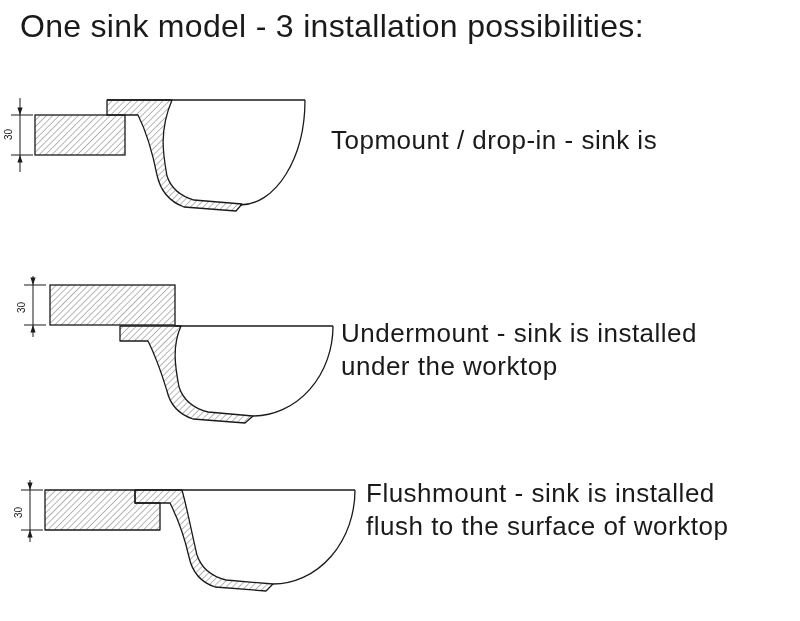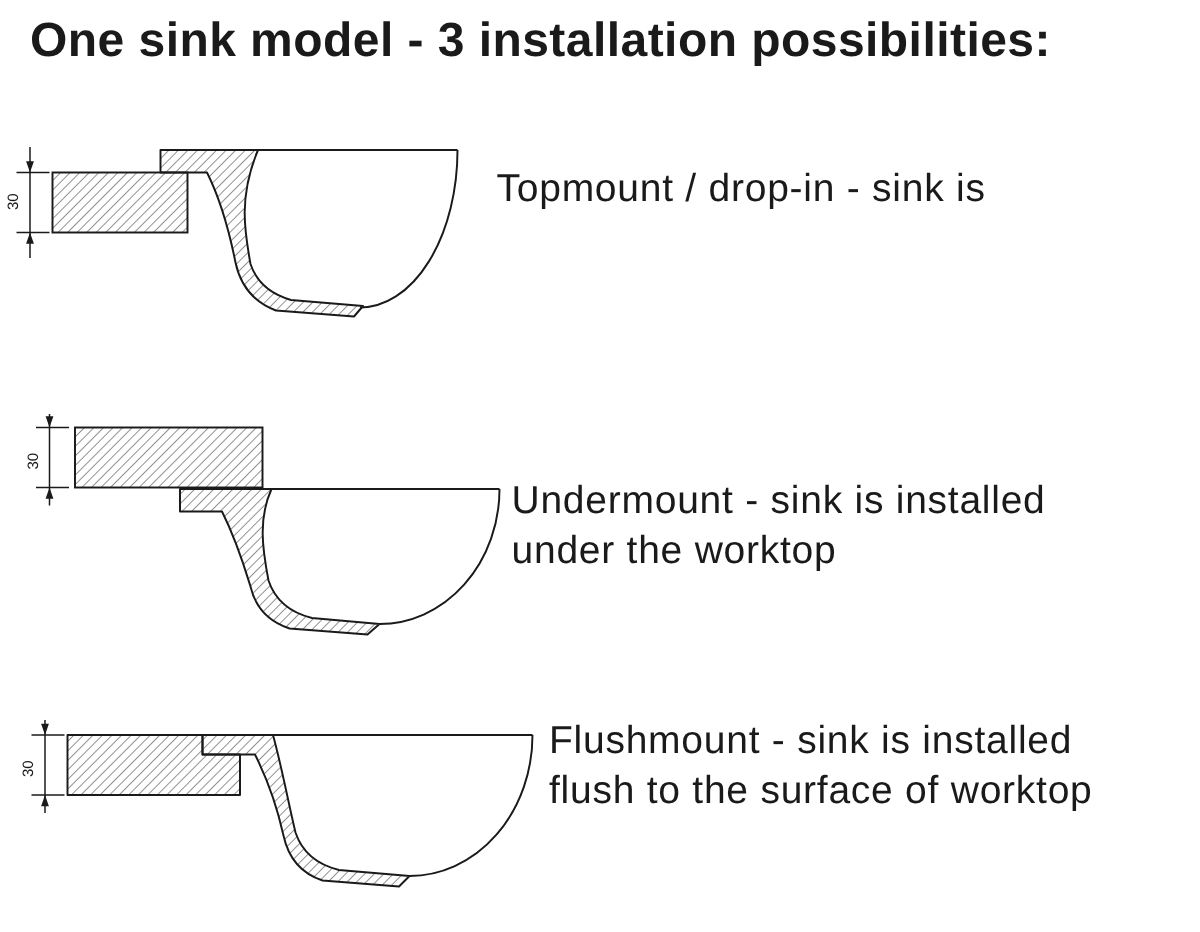--- a/index.html
+++ b/index.html
@@ -2,21 +2,21 @@
 <html><head>
 <meta charset="utf-8">
 <style>
   html,body{margin:0;padding:0;background:#ffffff;}
   .page{
     position:relative;width:800px;height:621px;background:#ffffff;
     font-family:"Liberation Sans",sans-serif;color:#1a1a1a;overflow:hidden;
   }
   .title{
     position:absolute;left:20px;top:8px;font-size:32px;letter-spacing:.3px;
-    white-space:nowrap;color:#1a1a1a;font-weight:bold;
+    white-space:nowrap;color:#1a1a1a;
   }
   .caption{
     position:absolute;font-size:26px;line-height:1.27;letter-spacing:.5px;color:#1a1a1a;
   }
   .diag{position:absolute;}
   .dimtext{font-family:"Liberation Sans",sans-serif;}
 </style>
 </head>
 <body>
 
@@ -40,21 +40,21 @@
       <path d="M18,72 L15.4,79.5 L20.6,79.5 Z" fill="#1a1a1a"></path>
       <text class="dimtext" transform="translate(10,57) rotate(-90)" font-size="10" fill="#1a1a1a">30</text>
     </g>
     <rect x="33" y="32" width="90" height="40" fill="url(#h1)" stroke="#1a1a1a" stroke-width="1.3"></rect>
     <line x1="105" y1="17" x2="303" y2="17" stroke="#1a1a1a" stroke-width="1.3"></line>
     <path d="M303,17 A65,105 0 0 1 238,122" fill="none" stroke="#1a1a1a" stroke-width="1.3"></path>
     <path d="M105,17 L105,32 L136,32 C146,52 151,72 155,92 C158,106 166,118 182,124
              L234,128 L240,121 L192,117 C178,113 169,105 165,93 C161,71 157,48 170,17 Z" fill="url(#h1)" stroke="#1a1a1a" stroke-width="1.3" stroke-linejoin="round"></path>
   </svg>
 
-  <div class="caption" style="left:331px;top:109px;width:470px">
+  <div class="caption" style="left:331px;top:124px;width:470px">
     <div>Topmount / drop-in - sink is</div>
   </div>
 
   <svg class="diag" style="left:15px;top:275px" width="320" height="155" viewBox="0 0 320 155">
     <defs>
       <pattern id="h2" patternUnits="userSpaceOnUse" width="4.5" height="4.5" patternTransform="rotate(45)">
         <line x1="0" y1="0" x2="0" y2="4.5" stroke="#4a4a4a" stroke-width="0.8"></line>
       </pattern>
     </defs>
     <g>

